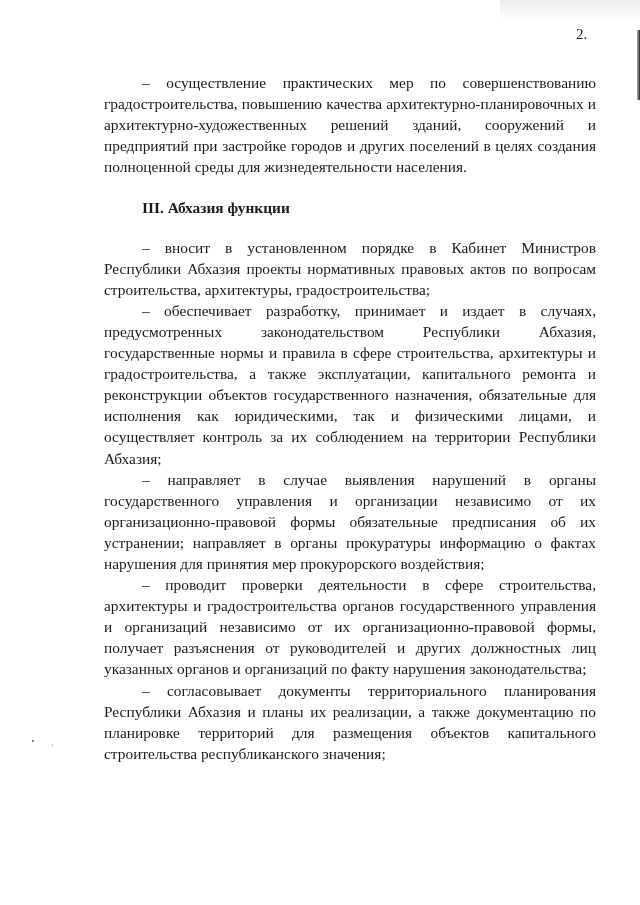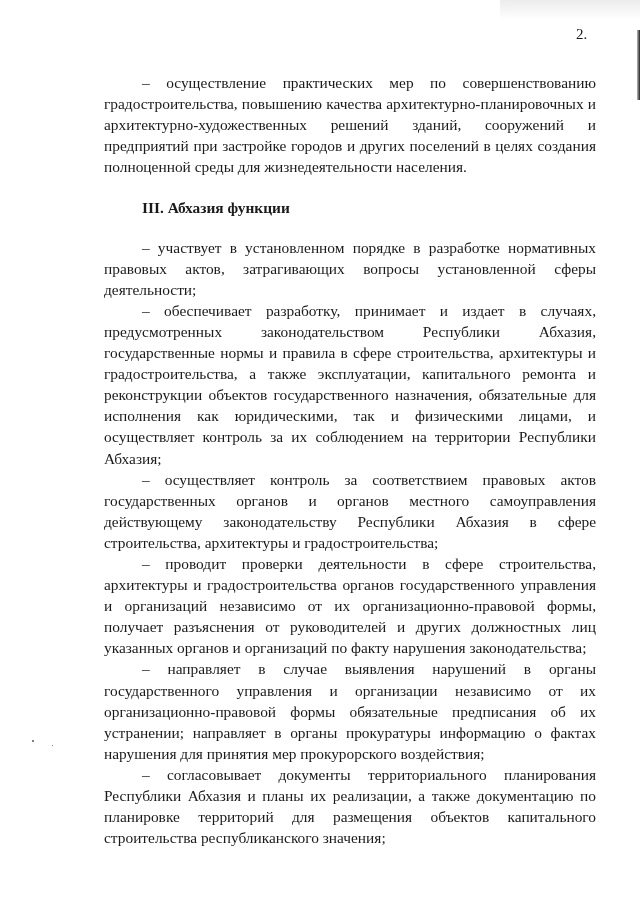--- a/index.html
+++ b/index.html
@@ -32,23 +32,22 @@
 <body>
 
 <div class="scan-shadow"></div>
 <div class="scan-edge"></div>
 
 <div class="page-number">2.</div>
 
 <div class="content">
   <p>– осуществление практических мер по совершенствованию градостроительства, повышению качества архитектурно-планировочных и архитектурно-художественных решений зданий, сооружений и предприятий при застройке городов и других поселений в целях создания полноценной среды для жизнедеятельности населения.</p>
   <p class="heading">III. Абхазия функции</p>
-  <p>– участвует в установленном порядке в разработке нормативных правовых актов, затрагивающих вопросы установленной сферы деятельности;</p>
+  <p>– вносит в установленном порядке в Кабинет Министров Республики Абхазия проекты нормативных правовых актов по вопросам строительства, архитектуры, градостроительства;</p>
   <p>– обеспечивает разработку, принимает и издает в случаях, предусмотренных законодательством Республики Абхазия, государственные нормы и правила в сфере строительства, архитектуры и градостроительства, а также эксплуатации, капитального ремонта и реконструкции объектов государственного назначения, обязательные для исполнения как юридическими, так и физическими лицами, и осуществляет контроль за их соблюдением на территории Республики Абхазия;</p>
-  <p>– осуществляет контроль за соответствием правовых актов государственных органов и органов местного самоуправления действующему законодательству Республики Абхазия в сфере строительства, архитектуры и градостроительства;</p>
+  <p>– направляет в случае выявления нарушений в органы государственного управления и организации независимо от их организационно-правовой формы обязательные предписания об их устранении; направляет в органы прокуратуры информацию о фактах нарушения для принятия мер прокурорского воздействия;</p>
   <p>– проводит проверки деятельности в сфере строительства, архитектуры и градостроительства органов государственного управления и организаций независимо от их организационно-правовой формы, получает разъяснения от руководителей и других должностных лиц указанных органов и организаций по факту нарушения законодательства;</p>
-  <p>– направляет в случае выявления нарушений в органы государственного управления и организации независимо от их организационно-правовой формы обязательные предписания об их устранении; направляет в органы прокуратуры информацию о фактах нарушения для принятия мер прокурорского воздействия;</p>
   <p>– согласовывает документы территориального планирования Республики Абхазия и планы их реализации, а также документацию по планировке территорий для размещения объектов капитального строительства республиканского значения;</p>
 
 </div>
 
 <div class="speck" style="left:32px; top:740px;"></div>
 <div class="speck" style="left:52px; top:745px; width:1px; height:1px;"></div>
 
 </body></html>

